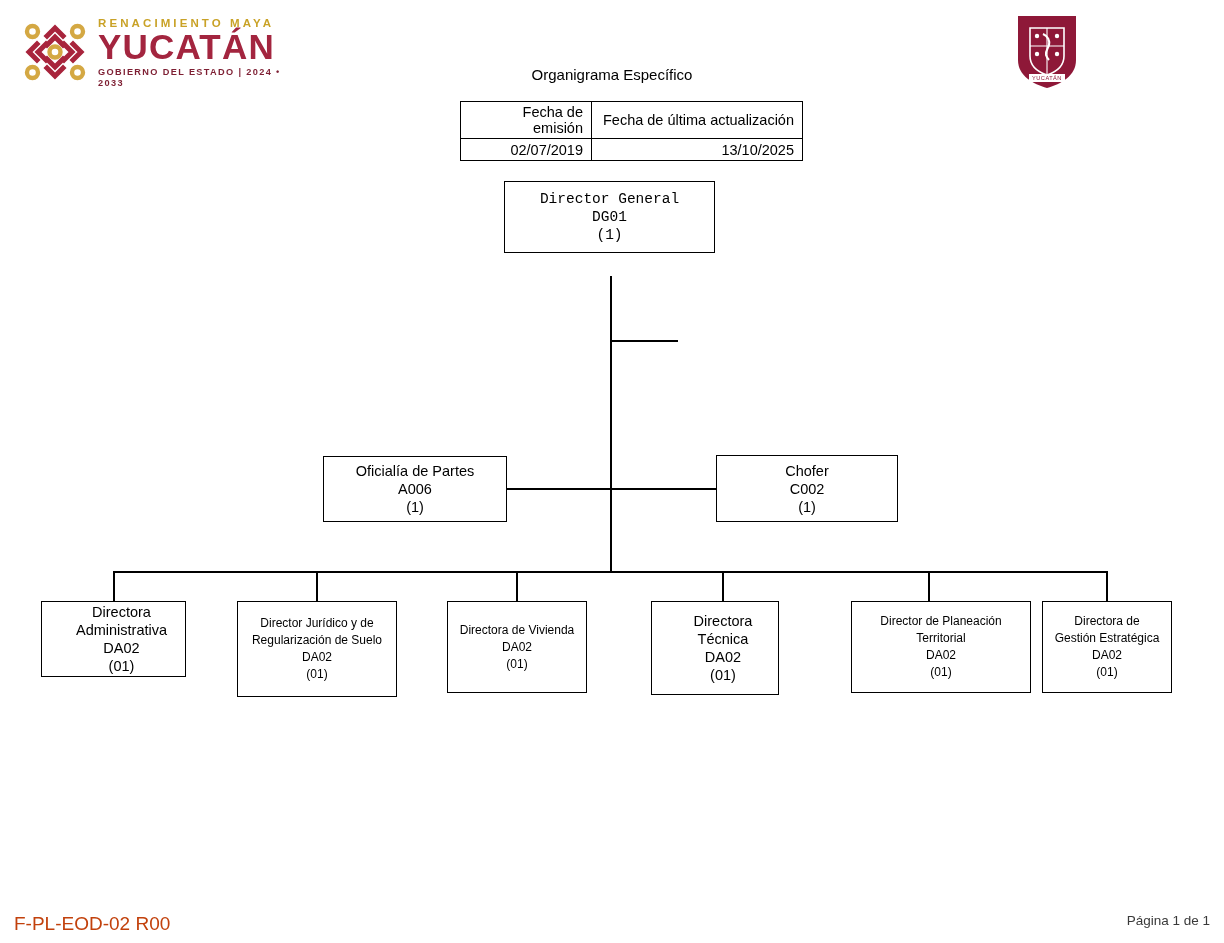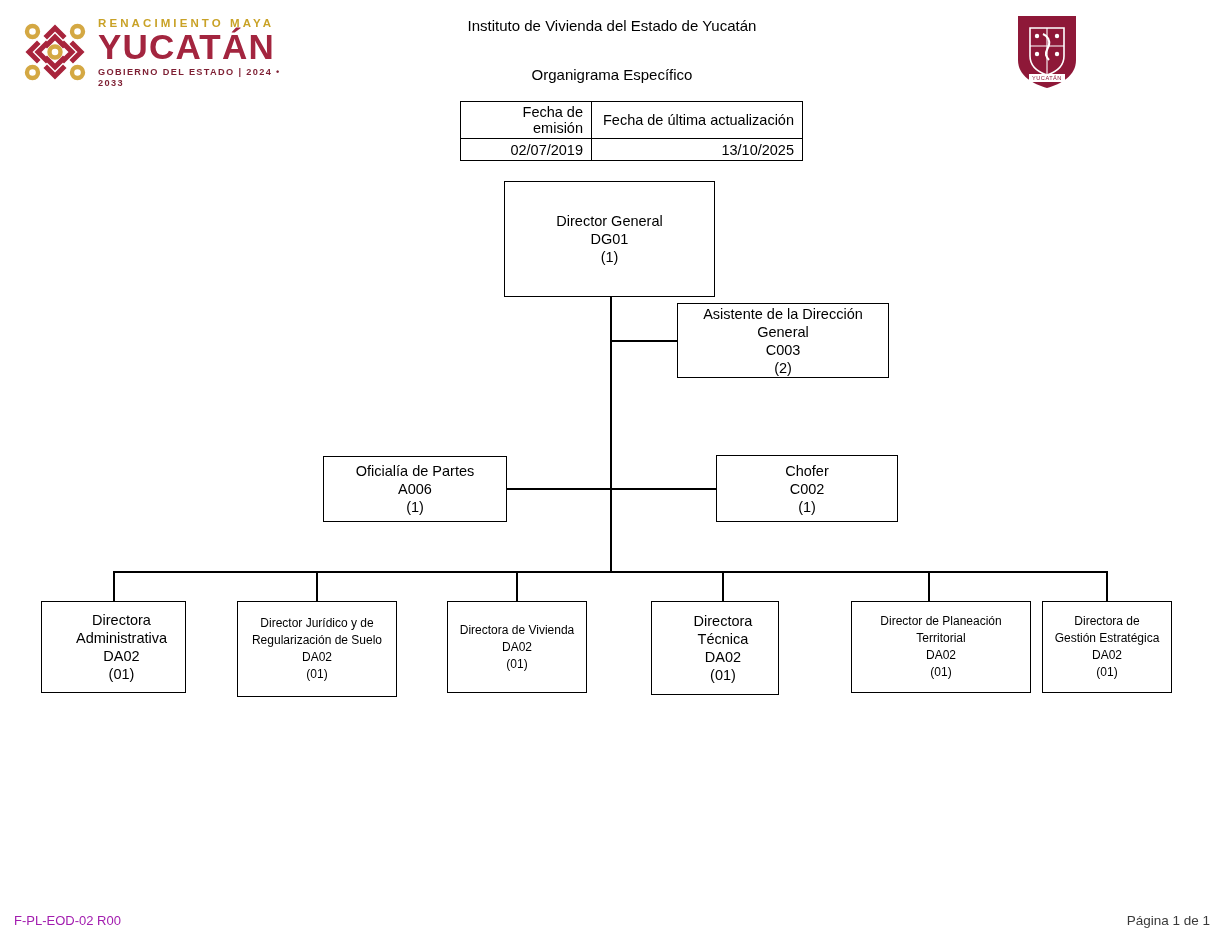--- a/index.html
+++ b/index.html
@@ -134,22 +134,22 @@
     z-index: 1;
   }
   .lv { width: 1.6px; }
   .lh { height: 1.6px; }
 
   
   .footer-left {
     position: absolute;
     left: 14px;
     top: 913px;
-    font-size: 13px;
-    color: #a21caf;
+    font-size: 19px;
+    color: #c2410c;
   }
   .footer-right {
     position: absolute;
     right: 14px;
     top: 913px;
     font-size: 13.5px;
     color: #3a3a3a;
   }
 </style>
 </head>
@@ -192,21 +192,20 @@
     <path d="M27 20 c5 2 7 7 6 11 c-1 4 -4 6 -3 10 c1 3 3 5 3 5" fill="none" stroke="#ffffff" stroke-width="2.1"></path>
     <circle cx="21" cy="22" r="2.2" fill="#ffffff"></circle>
     <circle cx="41" cy="22" r="2.2" fill="#ffffff"></circle>
     <circle cx="21" cy="40" r="2.2" fill="#ffffff"></circle>
     <circle cx="41" cy="40" r="2.2" fill="#ffffff"></circle>
     <rect x="13" y="60" width="36" height="8" fill="#ffffff"></rect>
     <text x="31" y="66.4" text-anchor="middle" font-family="Liberation Sans, sans-serif" font-size="5.6" fill="#8E1838" letter-spacing="0.5">YUCATÁN</text>
   </svg>
 
   <div class="header-title">
-    <div>Instituto de Vivienda del Estado de Yucatán</div>
   </div>
   <div class="header-subtitle">Organigrama Específico</div>
 
   <table class="date-table">
     <tbody>
         <tr>
       <td class="c1">Fecha de emisión</td>
       <td class="c2">Fecha de última actualización</td>
     </tr>
     <tr>
@@ -226,45 +225,40 @@
 
   <div class="ln lh" style="left:113px; top:571px; width:995px;"></div>
 
   <div class="ln lv" style="left:113px;  top:571px; height:30px;"></div>
   <div class="ln lv" style="left:316px;  top:571px; height:30px;"></div>
   <div class="ln lv" style="left:516px;  top:571px; height:30px;"></div>
   <div class="ln lv" style="left:722px;  top:571px; height:30px;"></div>
   <div class="ln lv" style="left:928px;  top:571px; height:30px;"></div>
   <div class="ln lv" style="left:1106px; top:571px; height:30px;"></div>
 
-  <div class="node" style="left:504px; top:181px; width:211px; height:116px;">
+  <div class="node" style="left:504px; top:181px; width:211px; height:72px;font-family:Liberation Mono, monospace;">
     <span class="node-text">Director General
 DG01
 (1)</span>
   </div>
 
-  <div class="node" style="left:677px; top:303px; width:212px; height:75px;">
-    <span class="node-text">Asistente de la Dirección General
-C003
-(2)</span>
-  </div>
 
   <div class="node" style="left:323px; top:456px; width:184px; height:66px;">
     <span class="node-text">Oficialía de Partes
 A006
 (1)</span>
   </div>
 
   <div class="node" style="left:716px; top:455px; width:182px; height:67px;align-items:center;">
     <span class="node-text">Chofer
 C002
 (1)</span>
   </div>
 
-  <div class="node" style="left:41px; top:601px; width:145px; height:92px;padding-left:16px;">
+  <div class="node" style="left:41px; top:601px; width:145px; height:76px;padding-left:16px;">
     <span class="node-text">Directora
 Administrativa
 DA02
 (01)</span>
   </div>
 
   <div class="node node-small" style="left:237px; top:601px; width:160px; height:96px;">
     <span class="node-text">Director Jurídico y de
 Regularización de Suelo
 DA02

